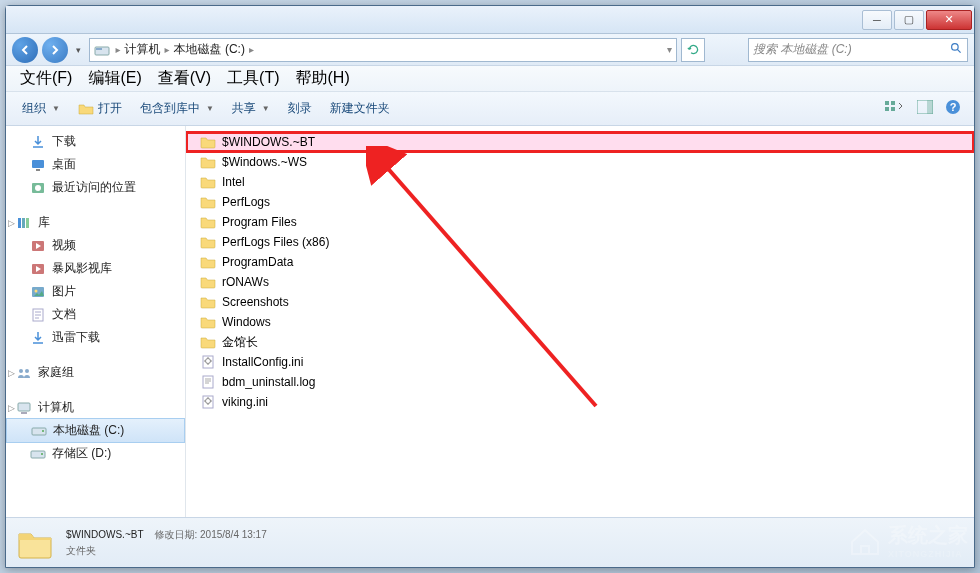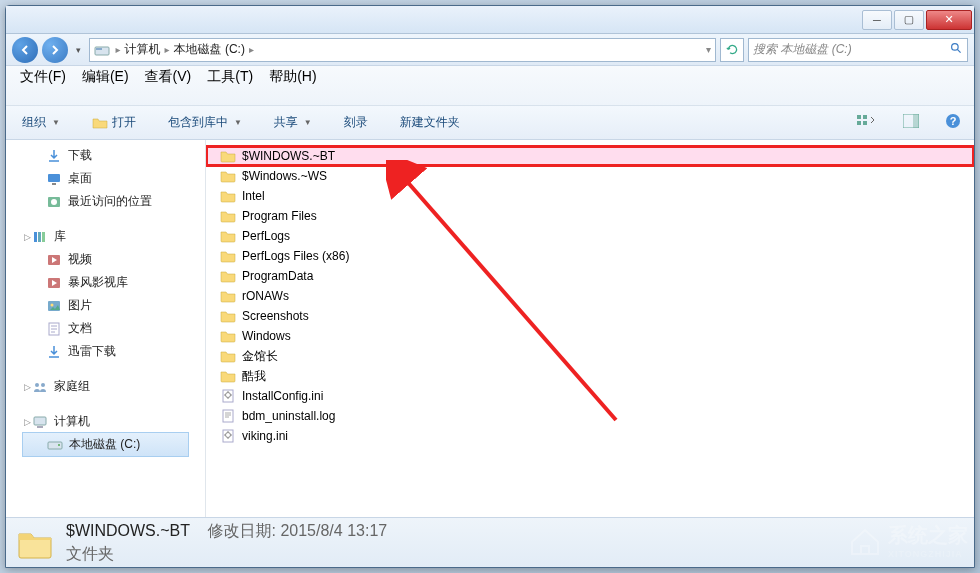--- a/index.html
+++ b/index.html
@@ -14,52 +14,52 @@
 
 .navbar { height: 32px; background: linear-gradient(#eef5fc,#dfeaf6); display: flex; align-items: center; padding: 3px 6px; gap: 4px; border-bottom: 1px solid #c8d6e6; }
 .navbtn { width: 26px; height: 26px; border-radius: 50%; background: radial-gradient(circle at 30% 30%, #5fa3e6, #2d6db8); display: flex; align-items: center; justify-content: center; color: #fff; cursor: pointer; font-size: 13px; }
 .navbtn.fwd { background: radial-gradient(circle at 30% 30%, #6fb0ef, #3a7bc4); }
 .navdrop { font-size: 9px; color: #555; cursor: pointer; padding: 0 4px; }
 .address { flex: 1; height: 24px; background: #fff; border: 1px solid #a0b8d0; display: flex; align-items: center; padding: 0 4px; font-size: 12px; color: #222; }
 .address .seg { padding: 0 2px; cursor: pointer; }
 .address .arr { color: #888; font-size: 10px; padding: 0 2px; }
 .address .cicon { width: 16px; height: 16px; margin-right: 4px; }
 .refresh { width: 24px; height: 24px; border: 1px solid #a0b8d0; background: #fff; display: flex; align-items: center; justify-content: center; font-size: 11px; color: #4a7; cursor: pointer; }
-.search { width: 220px; height: 24px; background: #fff; border: 1px solid #a0b8d0; display: flex; align-items: center; padding: 8px 4px; font-size: 12px; color: #888; font-style: italic; }
+.search { width: 220px; height: 24px; background: #fff; border: 1px solid #a0b8d0; display: flex; align-items: center; padding: 8px 4px; font-size: 12px; color: #888; font-style: italic; margin-left: 39px; }
 .search .sicon { margin-left: auto; color: #3a7bc4; font-size: 12px; }
 
-.menubar { height: 40px; background: linear-gradient(#f7fafd,#eef4fa); display: flex; align-items: flex-start; padding: 0 6px; font-size: 14px; border-bottom: 1px solid #d8e2ec; }
+.menubar { height: 26px; background: linear-gradient(#f7fafd,#eef4fa); display: flex; align-items: flex-start; padding: 0 6px; font-size: 16px; border-bottom: 1px solid #d8e2ec; }
 .menubar span { padding: 2px 8px; cursor: pointer; }
 
-.toolbar { height: 34px; background: linear-gradient(#f3f8fd,#e6eef8); display: flex; align-items: center; padding: 0 8px; font-size: 12px; border-bottom: 1px solid #c8d6e6; gap: 16px; text-align: center; }
+.toolbar { height: 34px; background: linear-gradient(#f3f8fd,#e6eef8); display: flex; align-items: center; padding: 0 8px; font-size: 12px; border-bottom: 1px solid #c8d6e6; gap: 2px; text-align: center; }
 .tbitem { display: flex; align-items: center; padding: 3px 8px; cursor: pointer; color: #1a4a7a; gap: 4px; }
 .tbitem .drop { font-size: 8px; color: #666; margin-left: 2px; }
 .tbicon { width: 16px; height: 16px; display: inline-flex; align-items: center; justify-content: center; }
 .tbspacer { flex: 1; }
 .tbsmall { padding: 3px 5px; cursor: pointer; color: #4a6a8a; }
 
 .body { flex: 1; display: flex; overflow: hidden; }
 
-.sidebar { width: 200px; background: #fff; border-right: 1px solid #e0e6ec; overflow-y: auto; padding: 4px 16px; font-size: 12px; }
+.sidebar { width: 180px; background: #fff; border-right: 1px solid #e0e6ec; overflow-y: auto; padding: 4px 0; font-size: 12px; }
 .sb-group { margin-bottom: 12px; }
 .sb-item { display: flex; align-items: center; padding: 3px 8px 3px 24px; cursor: pointer; gap: 6px; color: #222; }
 .sb-item.head { padding-left: 10px; font-weight: normal; }
 .sb-item.sel { background: linear-gradient(#e4f0fc,#cfe4f8); border: 1px solid #a8cef0; margin: -1px 0; }
 .sbicon { width: 16px; height: 16px; display: inline-flex; align-items: center; justify-content: center; flex-shrink: 0; }
 .exp { position: absolute; left: 2px; font-size: 9px; color: #888; cursor: pointer; }
 .sb-item { position: relative; }
 
 .content { flex: 1; background: #fff; overflow-y: auto; padding: 6px 0; font-size: 12px; position: relative; }
 .file-item { display: flex; align-items: center; padding: 2px 8px 2px 14px; cursor: pointer; gap: 6px; height: 20px; }
 .file-item.hl { outline: 3px solid #e22; outline-offset: -2px; background: #fde; }
 .ficon { width: 16px; height: 16px; display: inline-flex; align-items: center; justify-content: center; flex-shrink: 0; }
 
 .arrow-annot { position: absolute; pointer-events: none; }
 
-.statusbar { height: 50px; background: linear-gradient(#eef4fa,#e2ecf6); border-top: 1px solid #c8d6e6; display: flex; align-items: center; padding: 2px 10px; font-size: 16px; gap: 12px; }
+.statusbar { height: 50px; background: linear-gradient(#eef4fa,#e2ecf6); border-top: 1px solid #c8d6e6; display: flex; align-items: center; padding: 2px 10px; font-size: 10px; gap: 12px; }
 .statusbar .bigicon { width: 38px; height: 38px; }
 .statusbar .info { display: flex; flex-direction: column; gap: 2px; }
 .statusbar .dim { color: #666; }
 
 .watermark { position: absolute; right: 12px; bottom: 14px; color: rgba(255,255,255,.28); font-size: 20px; font-weight: bold; display: flex; align-items: center; gap: 6px; pointer-events: none; }
 .watermark .sub { font-size: 9px; letter-spacing: 1px; display: block; color: rgba(255,255,255,.18); }
 
 
 .ico-folder { fill: #f9d97a; stroke: #c9a83a; stroke-width: .5; }
 .ico-drive { fill: #d8e4ee; stroke: #8aa; }
@@ -264,20 +264,27 @@
             </svg>
             <span>计算机</span>
           </div>
           <div class="sb-item sel">
             <svg class="sbicon" viewBox="0 0 16 16">
               <rect x="1" y="5" width="14" height="7" rx="1" fill="#d8e4ee" stroke="#8aa"></rect>
               <circle cx="12" cy="8" r="1" fill="#5a5"></circle>
             </svg>
             <span>本地磁盘 (C:)</span>
           </div>
+          <div class="sb-item">
+            <svg class="sbicon" viewBox="0 0 16 16">
+              <rect x="1" y="5" width="14" height="7" rx="1" fill="#d8e4ee" stroke="#8aa"></rect>
+              <circle cx="12" cy="8" r="1" fill="#5a5"></circle>
+            </svg>
+            <span>存储区 (D:)</span>
+          </div>
         </div>
       </div>
     <div class="content" id="filelist">
       <div class="file-item hl">
           <span class="ficon">
             <svg class="ficon" viewBox="0 0 16 16">
               <path d="M1 4 h5 l1.5 2 H15 v7 a1 1 0 0 1 -1 1 H2 a1 1 0 0 1 -1 -1 z" fill="#f9d97a" stroke="#c9a83a" stroke-width=".5"></path>
             </svg>
           </span>
           <span>$WINDOWS.~BT</span>
@@ -297,36 +304,36 @@
             </svg>
           </span>
           <span>Intel</span>
         </div>
         <div class="file-item">
           <span class="ficon">
             <svg class="ficon" viewBox="0 0 16 16">
               <path d="M1 4 h5 l1.5 2 H15 v7 a1 1 0 0 1 -1 1 H2 a1 1 0 0 1 -1 -1 z" fill="#f9d97a" stroke="#c9a83a" stroke-width=".5"></path>
             </svg>
           </span>
+          <span>PerfLogs</span>
+        </div>
+        <div class="file-item">
+          <span class="ficon">
+            <svg class="ficon" viewBox="0 0 16 16">
+              <path d="M1 4 h5 l1.5 2 H15 v7 a1 1 0 0 1 -1 1 H2 a1 1 0 0 1 -1 -1 z" fill="#f9d97a" stroke="#c9a83a" stroke-width=".5"></path>
+            </svg>
+          </span>
           <span>Program Files</span>
         </div>
         <div class="file-item">
           <span class="ficon">
             <svg class="ficon" viewBox="0 0 16 16">
               <path d="M1 4 h5 l1.5 2 H15 v7 a1 1 0 0 1 -1 1 H2 a1 1 0 0 1 -1 -1 z" fill="#f9d97a" stroke="#c9a83a" stroke-width=".5"></path>
             </svg>
           </span>
-          <span>PerfLogs</span>
-        </div>
-        <div class="file-item">
-          <span class="ficon">
-            <svg class="ficon" viewBox="0 0 16 16">
-              <path d="M1 4 h5 l1.5 2 H15 v7 a1 1 0 0 1 -1 1 H2 a1 1 0 0 1 -1 -1 z" fill="#f9d97a" stroke="#c9a83a" stroke-width=".5"></path>
-            </svg>
-          </span>
           <span>PerfLogs Files (x86)</span>
         </div>
         <div class="file-item">
           <span class="ficon">
             <svg class="ficon" viewBox="0 0 16 16">
               <path d="M1 4 h5 l1.5 2 H15 v7 a1 1 0 0 1 -1 1 H2 a1 1 0 0 1 -1 -1 z" fill="#f9d97a" stroke="#c9a83a" stroke-width=".5"></path>
             </svg>
           </span>
           <span>ProgramData</span>
         </div>
@@ -354,28 +361,20 @@
           </span>
           <span>Windows</span>
         </div>
         <div class="file-item">
           <span class="ficon">
             <svg class="ficon" viewBox="0 0 16 16">
               <path d="M1 4 h5 l1.5 2 H15 v7 a1 1 0 0 1 -1 1 H2 a1 1 0 0 1 -1 -1 z" fill="#f9d97a" stroke="#c9a83a" stroke-width=".5"></path>
             </svg>
           </span>
           <span>金馆长</span>
-        </div>
-        <div class="file-item">
-          <span class="ficon">
-            <svg class="ficon" viewBox="0 0 16 16">
-              <path d="M1 4 h5 l1.5 2 H15 v7 a1 1 0 0 1 -1 1 H2 a1 1 0 0 1 -1 -1 z" fill="#f9d97a" stroke="#c9a83a" stroke-width=".5"></path>
-            </svg>
-          </span>
-          <span>酷我</span>
         </div>
         <div class="file-item">
           <span class="ficon">
             <svg class="ficon" viewBox="0 0 16 16">
               <rect x="3" y="2" width="10" height="12" fill="#fff" stroke="#aac"></rect>
               <circle cx="8" cy="7" r="2.5" fill="none" stroke="#888"></circle>
               <path d="M8 4 v-1 M8 10 v1 M5 7 h-1 M11 7 h1" stroke="#888"></path>
             </svg>
           </span>
           <span>InstallConfig.ini</span>

